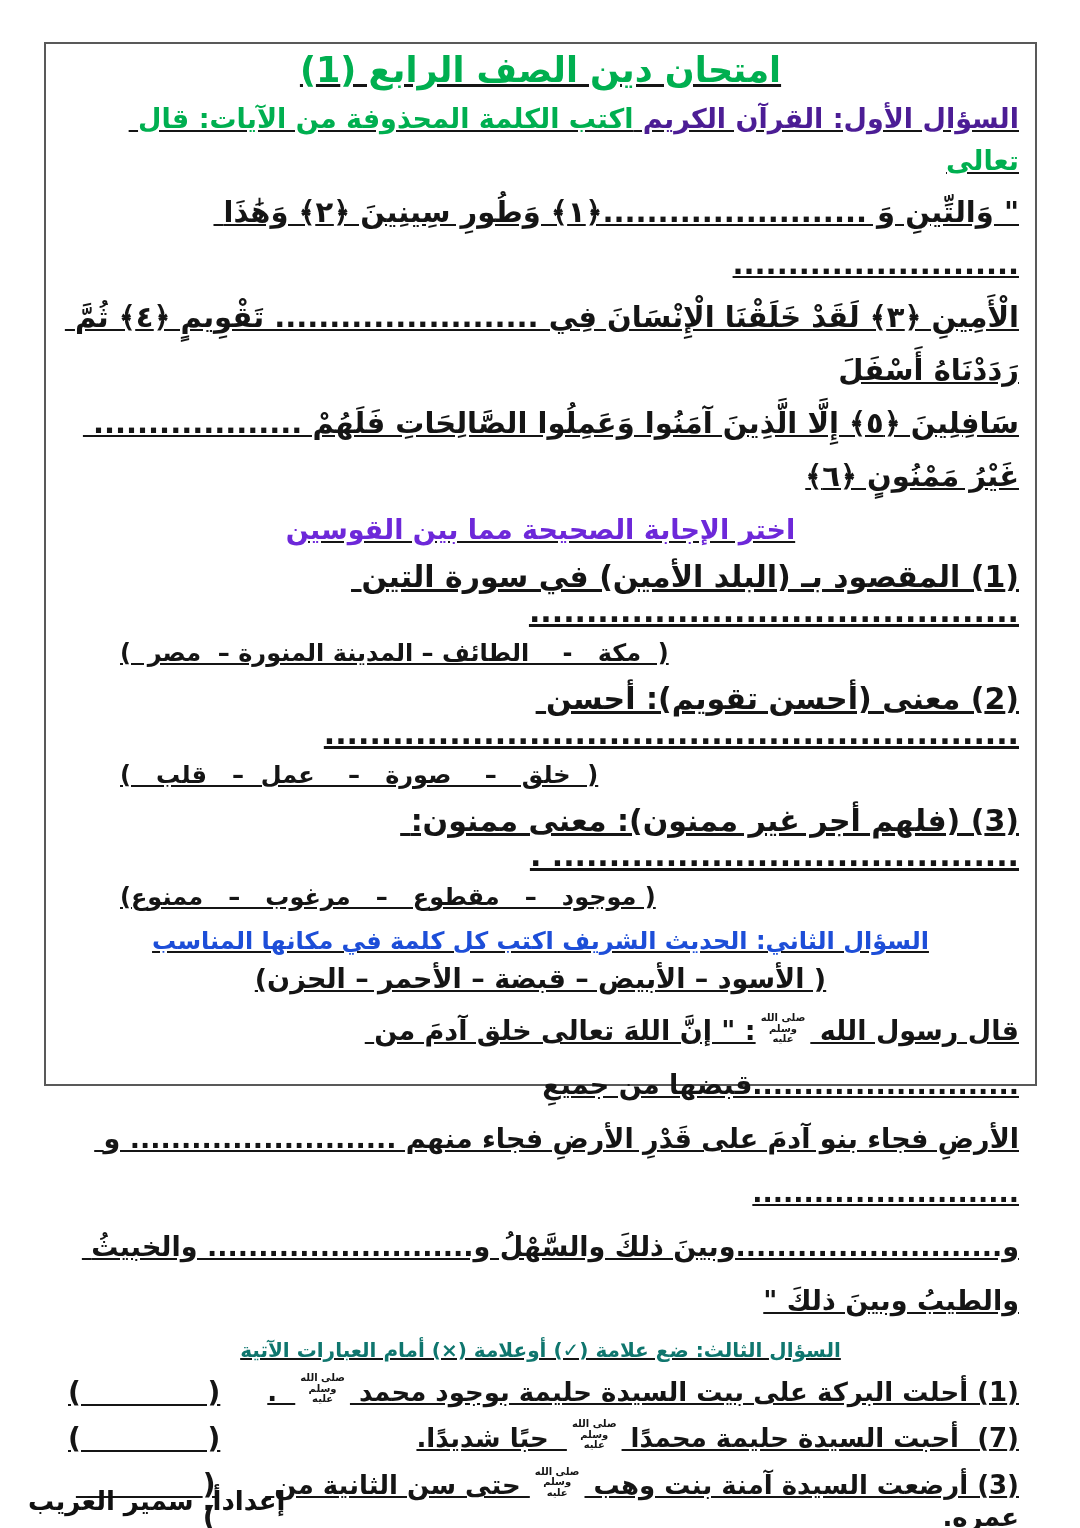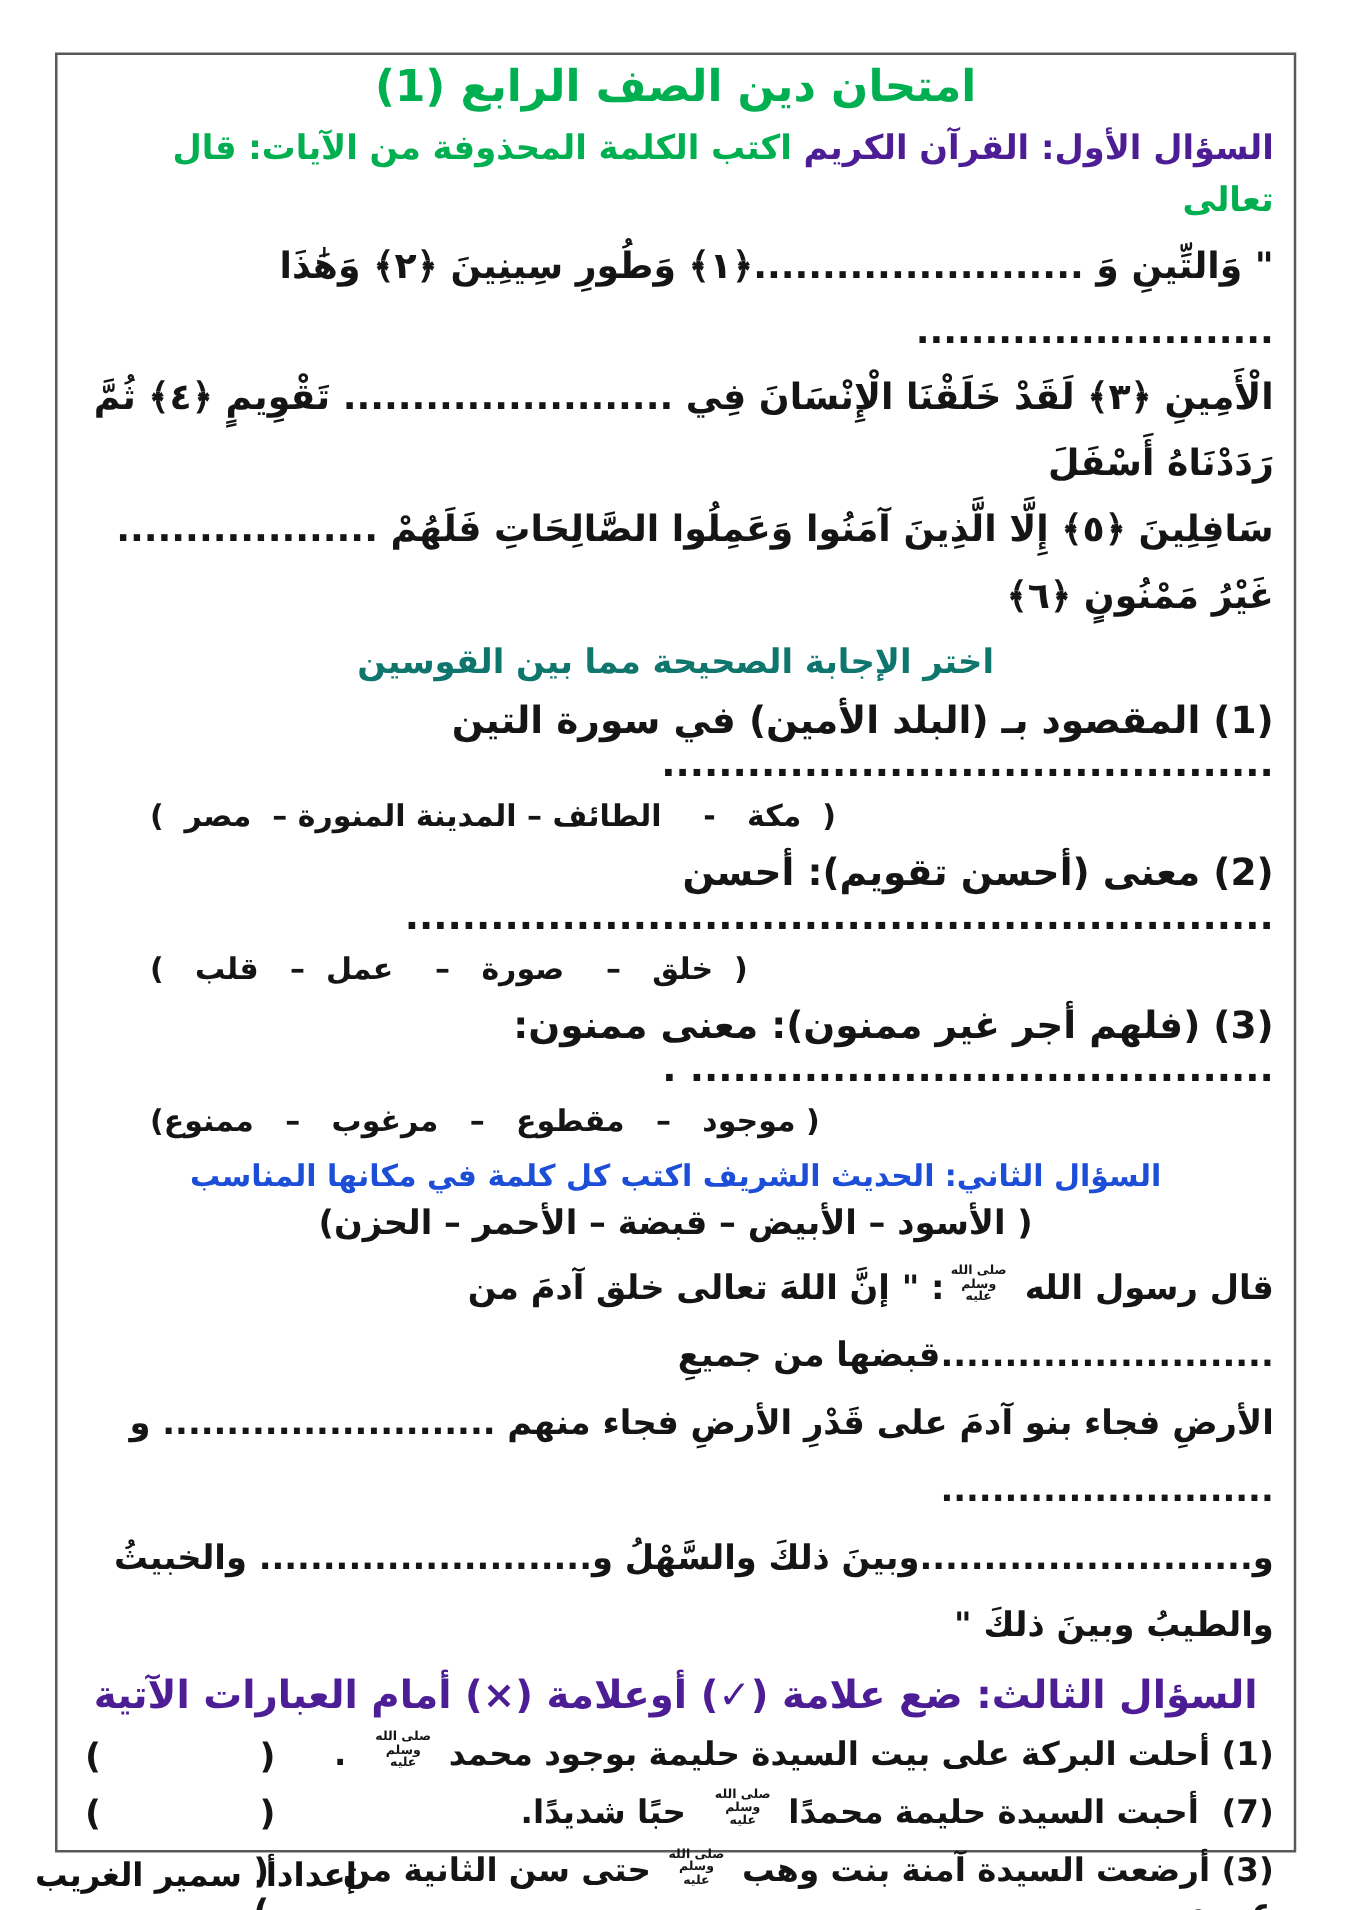--- a/index.html
+++ b/index.html
@@ -2,40 +2,41 @@
 <html lang="ar" dir="rtl"><head>
 <meta charset="utf-8">
 <style>
   html,body{margin:0;padding:0;}
   body{
     width:1080px;height:1528px;position:relative;background:#ffffff;
     font-family:"DejaVu Sans",sans-serif;font-weight:bold;color:#151515;
     direction:rtl;overflow:hidden;
   }
   .frame{
-    position:absolute;top:42px;left:44px;width:993px;height:1440px;
+    position:absolute;top:42px;left:44px;width:993px;height:1044px;
     border:2px solid #595959;box-sizing:border-box;
     padding:4px 16px 0 16px;
+    text-decoration:underline;
   }
   .title{
     text-align:center;font-size:35px;color:#00AF50;margin:2px 0 8px 0;
   }
   .h1line{font-size:27px;line-height:1.55;text-align:right;white-space:pre-wrap;}
   .red{color:#4c1d95;}
   .green{color:#00AF50;}
   .quran{margin-top:4px;}
   .quran .qline{font-size:29px;line-height:1.82;text-align:right;white-space:pre-wrap;}
-  .subhead{font-size:27px;color:#0f766e;text-align:center;margin:12px 0 4px 0;}
+  .subhead{font-size:27px;color:#6d28d9;text-align:center;margin:12px 0 4px 0;}
   .qitem{font-size:30px;text-align:right;margin:14px 0 4px 0;white-space:pre-wrap;}
   .choices{font-size:24px;text-align:left;padding-left:58px;margin:10px 0 6px 0;white-space:pre-wrap;}
   .s2head{font-size:24px;color:#1d4ed8;text-align:center;margin:16px 0 6px 0;}
   .wordbank{font-size:27px;text-align:center;margin:8px 0 6px 0;white-space:pre-wrap;}
   .hadith{margin-top:10px;}
   .hadith .hline{font-size:27px;line-height:2.0;text-align:right;white-space:pre-wrap;}
-  .s3head{font-size:31px;color:#4c1d95;text-align:center;margin:10px 0 14px 0;}
+  .s3head{font-size:20px;color:#0f766e;text-align:center;margin:10px 0 14px 0;}
   .srow{
     display:flex;justify-content:space-between;align-items:center;
     font-size:26px;margin:13px 0;white-space:pre-wrap;
   }
   .srow .stext{text-align:right;}
   .srow .bracket{font-size:28px;padding-left:6px;}
   .pbuh{
     display:inline-block;vertical-align:middle;text-align:center;
     font-size:10px;line-height:1.05;margin:0 5px;transform:translateY(-4px);
     white-space:normal;

